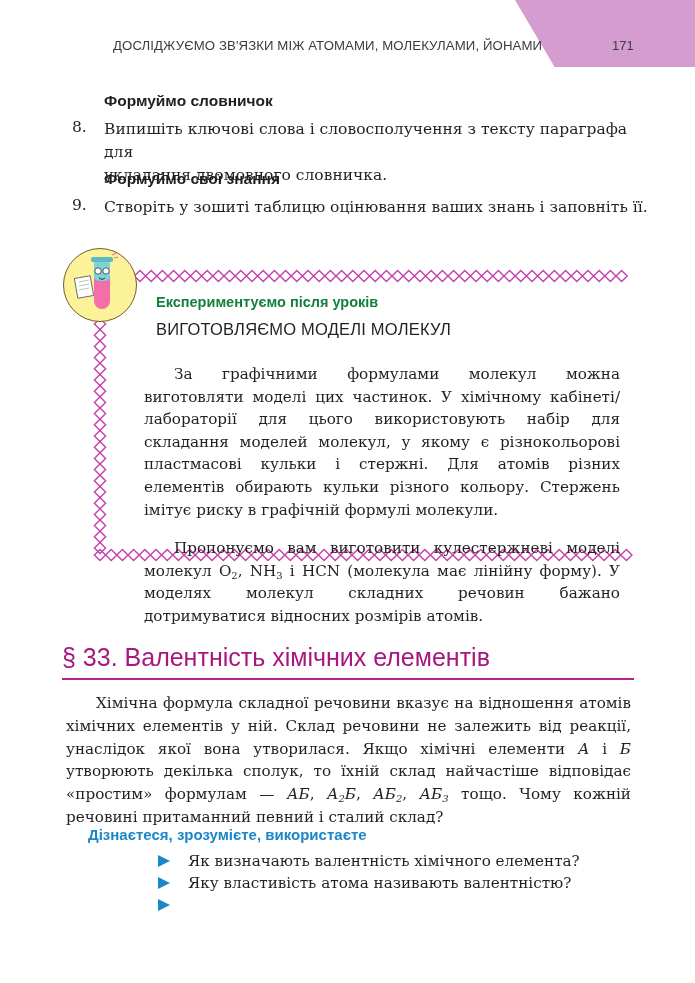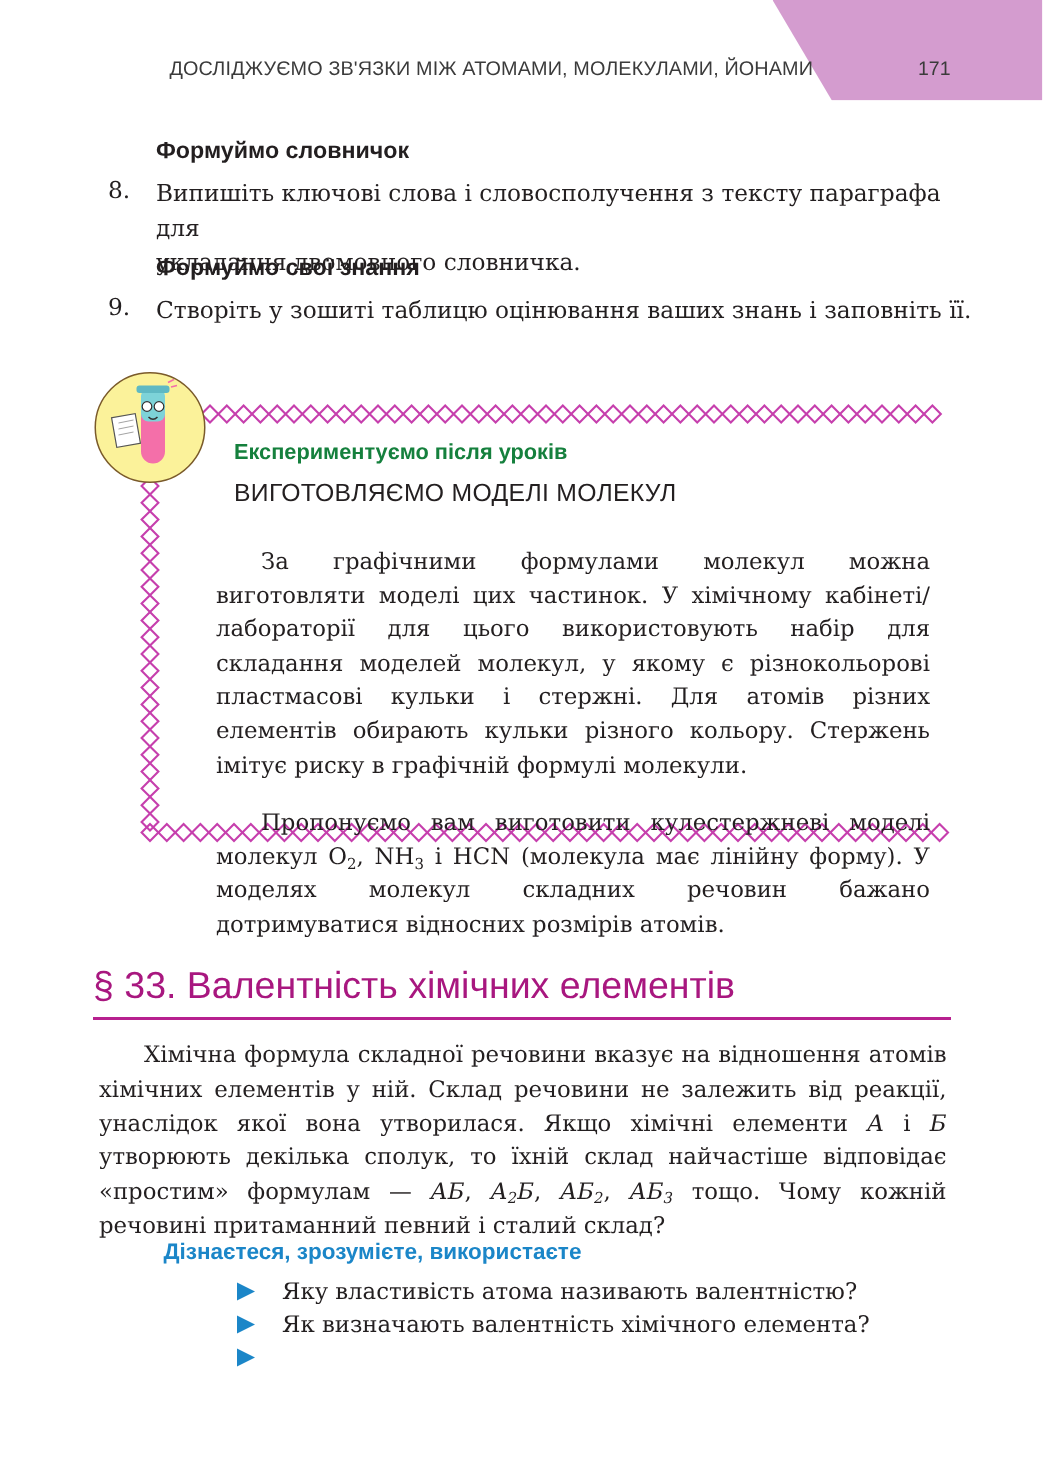--- a/index.html
+++ b/index.html
@@ -73,21 +73,21 @@
     position: absolute; left: 62px; top: 688px; width: 573px;
     font-size: 15.2px; line-height: 22.8px; text-align: justify;
   }
   .intro p { margin: 4px; text-indent: 30px; }
   .it { font-style: italic; }
   sub { font-size: 10px; vertical-align: -3px; line-height: 0; }
 
   .learn-head {
     position: absolute; left: 88px; top: 826px;
     font-family: "Liberation Sans", sans-serif; font-weight: bold;
-    font-size: 15px; color: #1b86c8; margin-left: 21px;
+    font-size: 15px; color: #1b86c8;
   }
   .learn-list {
     position: absolute; left: 158px; top: 850px; width: 480px;
     margin: 0; padding: 0; list-style: none;
     font-size: 15.2px; line-height: 22px;
   }
   .learn-list li { position: relative; padding-left: 30px; }
   .bullet {
     position: absolute; left: 0; top: 5px; width: 0; height: 0;
     border-top: 6.5px solid transparent; border-bottom: 6.5px solid transparent;
@@ -257,16 +257,16 @@
 
 <div class="section-title">§ 33. Валентність хімічних елементів</div>
 <div class="section-rule"></div>
 
 <div class="intro">
   <p><span>Хімічна формула складної речовини вказує на відношення атомів хімічних елементів у ній. Склад речовини не залежить від реакції, унаслідок якої вона утворилася. Якщо хімічні елементи </span><span class="it">А</span><span> і </span><span class="it">Б</span><span> утворюють декілька сполук, то їхній склад найчастіше відповідає «простим» формулам — </span><span class="it">АБ</span><span>, </span><span class="it"><span>А</span><sub>2</sub><span>Б</span></span><span>, </span><span class="it"><span>АБ</span><sub>2</sub></span><span>, </span><span class="it"><span>АБ</span><sub>3</sub></span><span> тощо. Чому кожній речовині притаманний певний і сталий склад?</span></p>
 </div>
 
 <div class="learn-head">Дізнаєтеся, зрозумієте, використаєте</div>
 <ul class="learn-list">
+  <li><span class="bullet"></span><span>Як визначають валентність хімічного елемента?</span></li>
   <li><span class="bullet"></span><span>Яку властивість атома називають валентністю?</span></li>
-  <li><span class="bullet"></span><span>Як визначають валентність хімічного елемента?</span></li>
   <li><span class="bullet"></span></li>
 </ul>
 
 </body></html>

